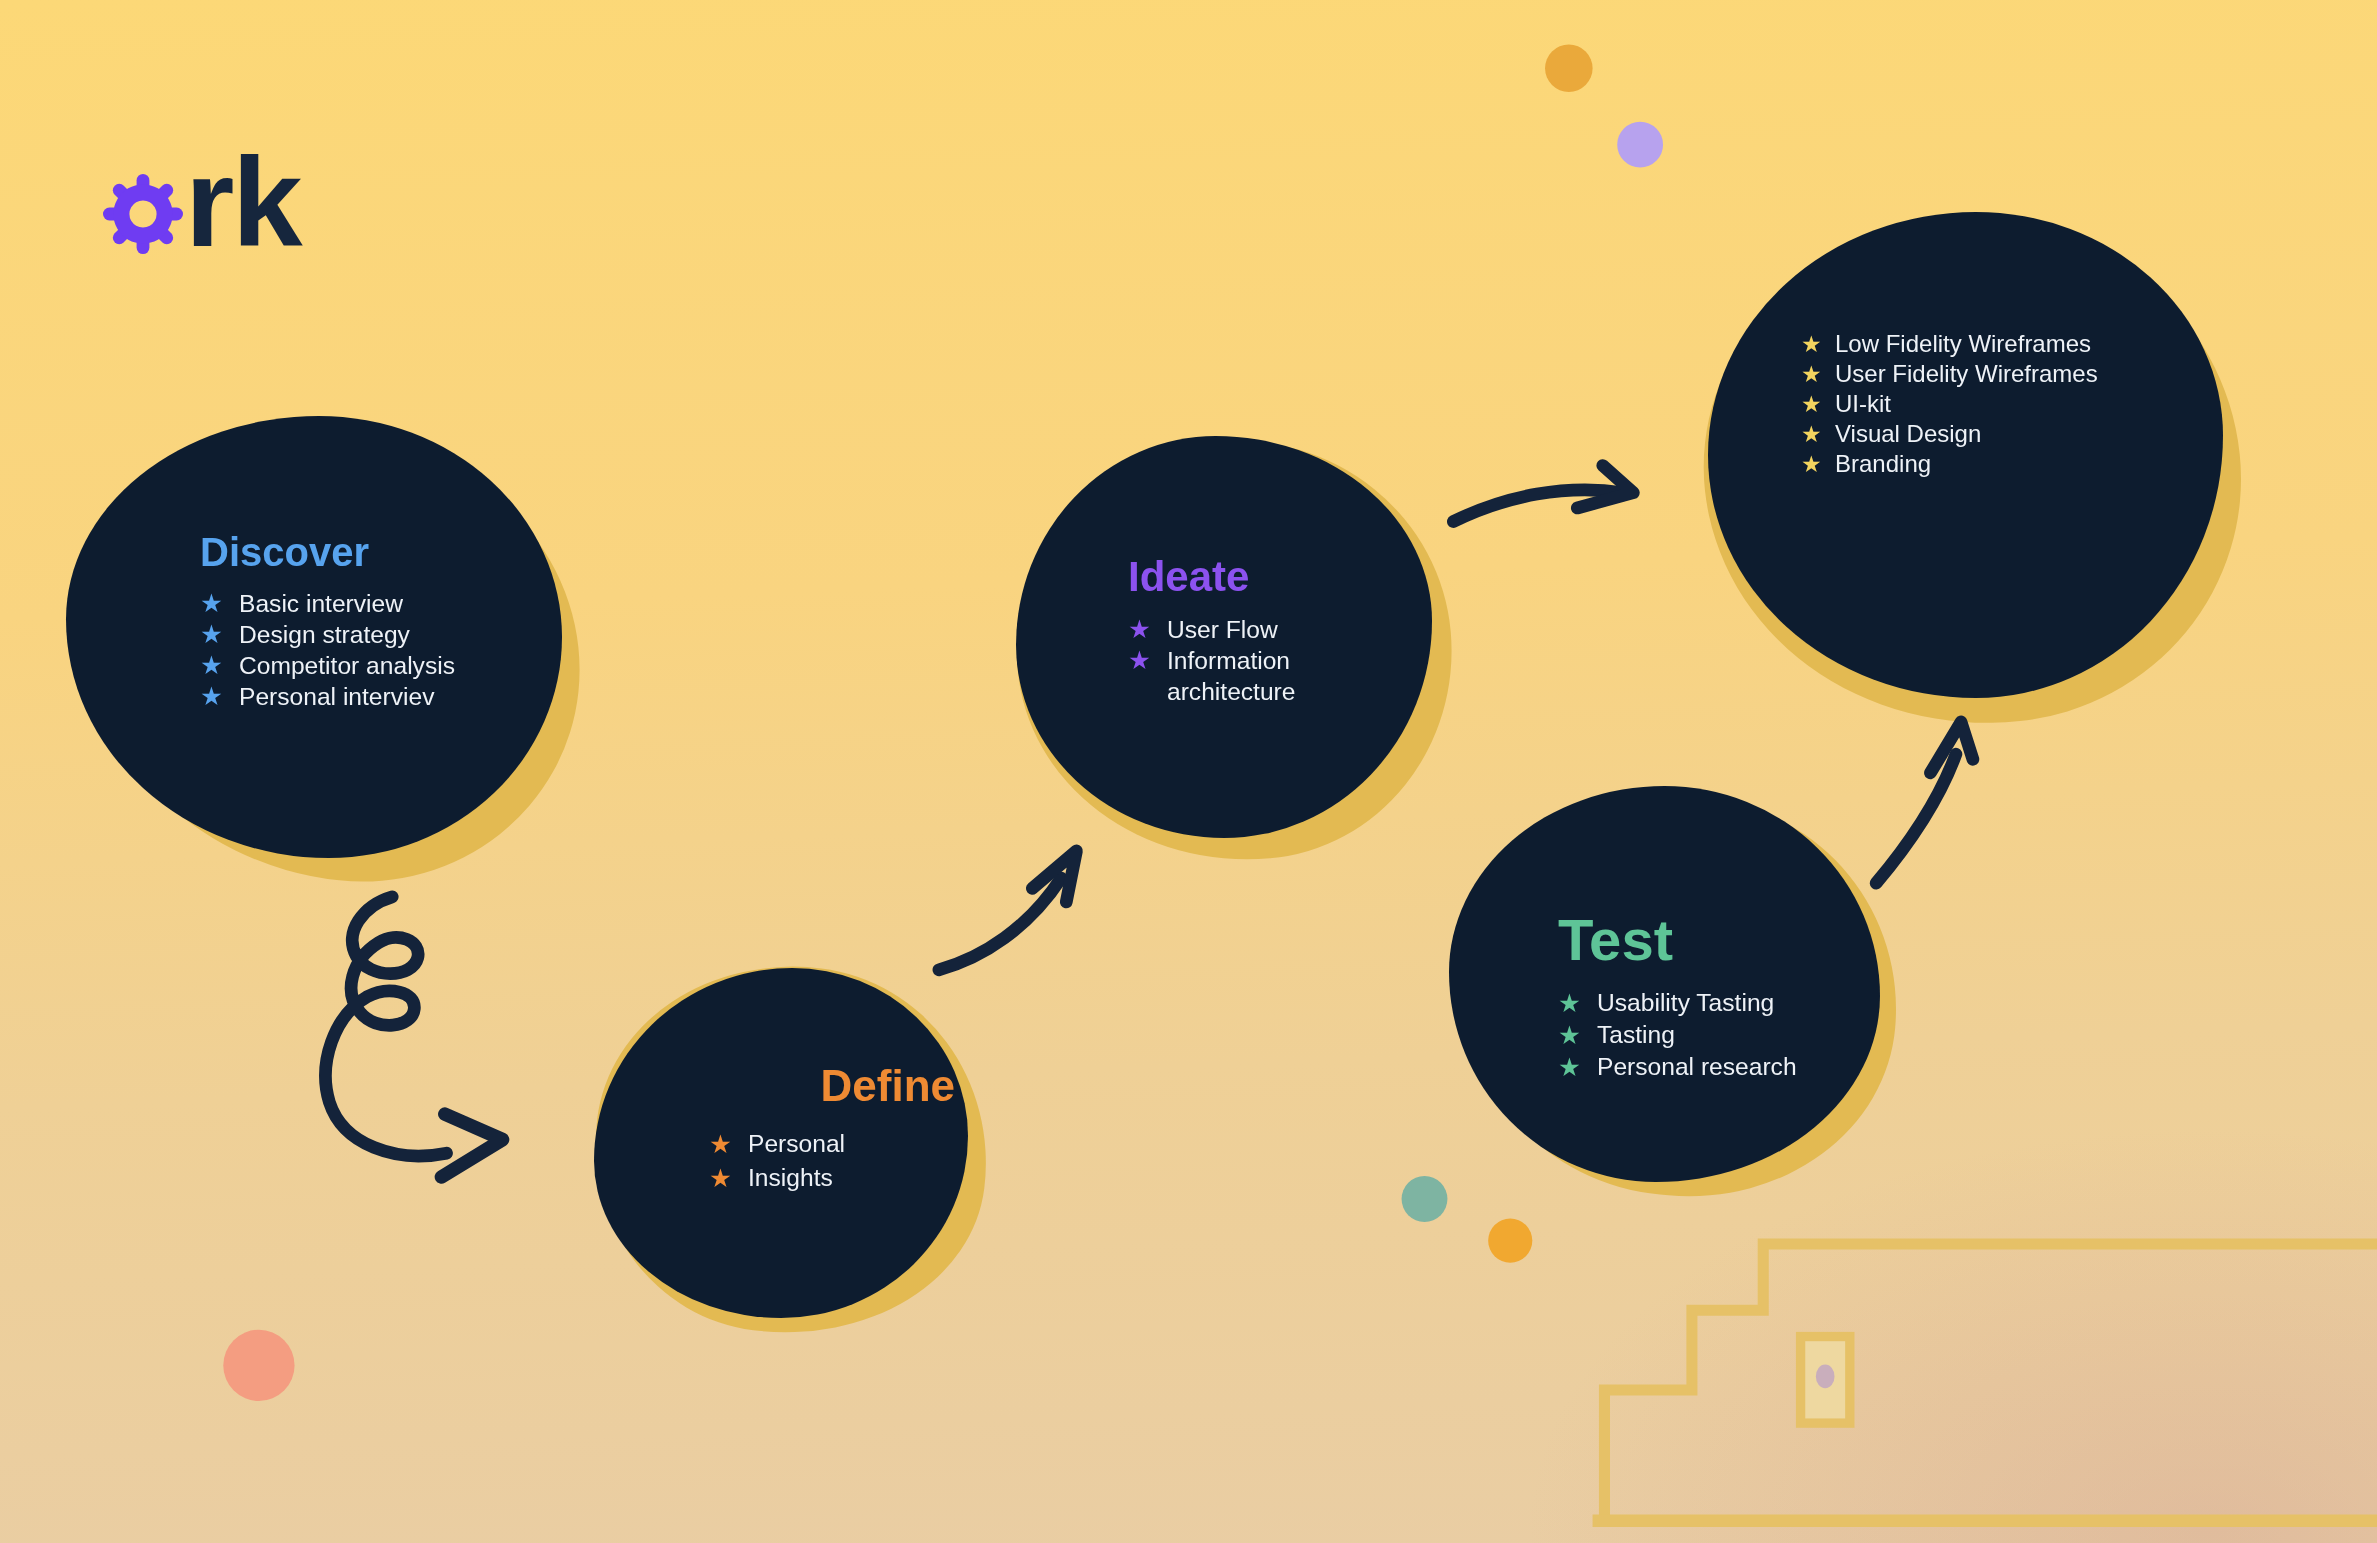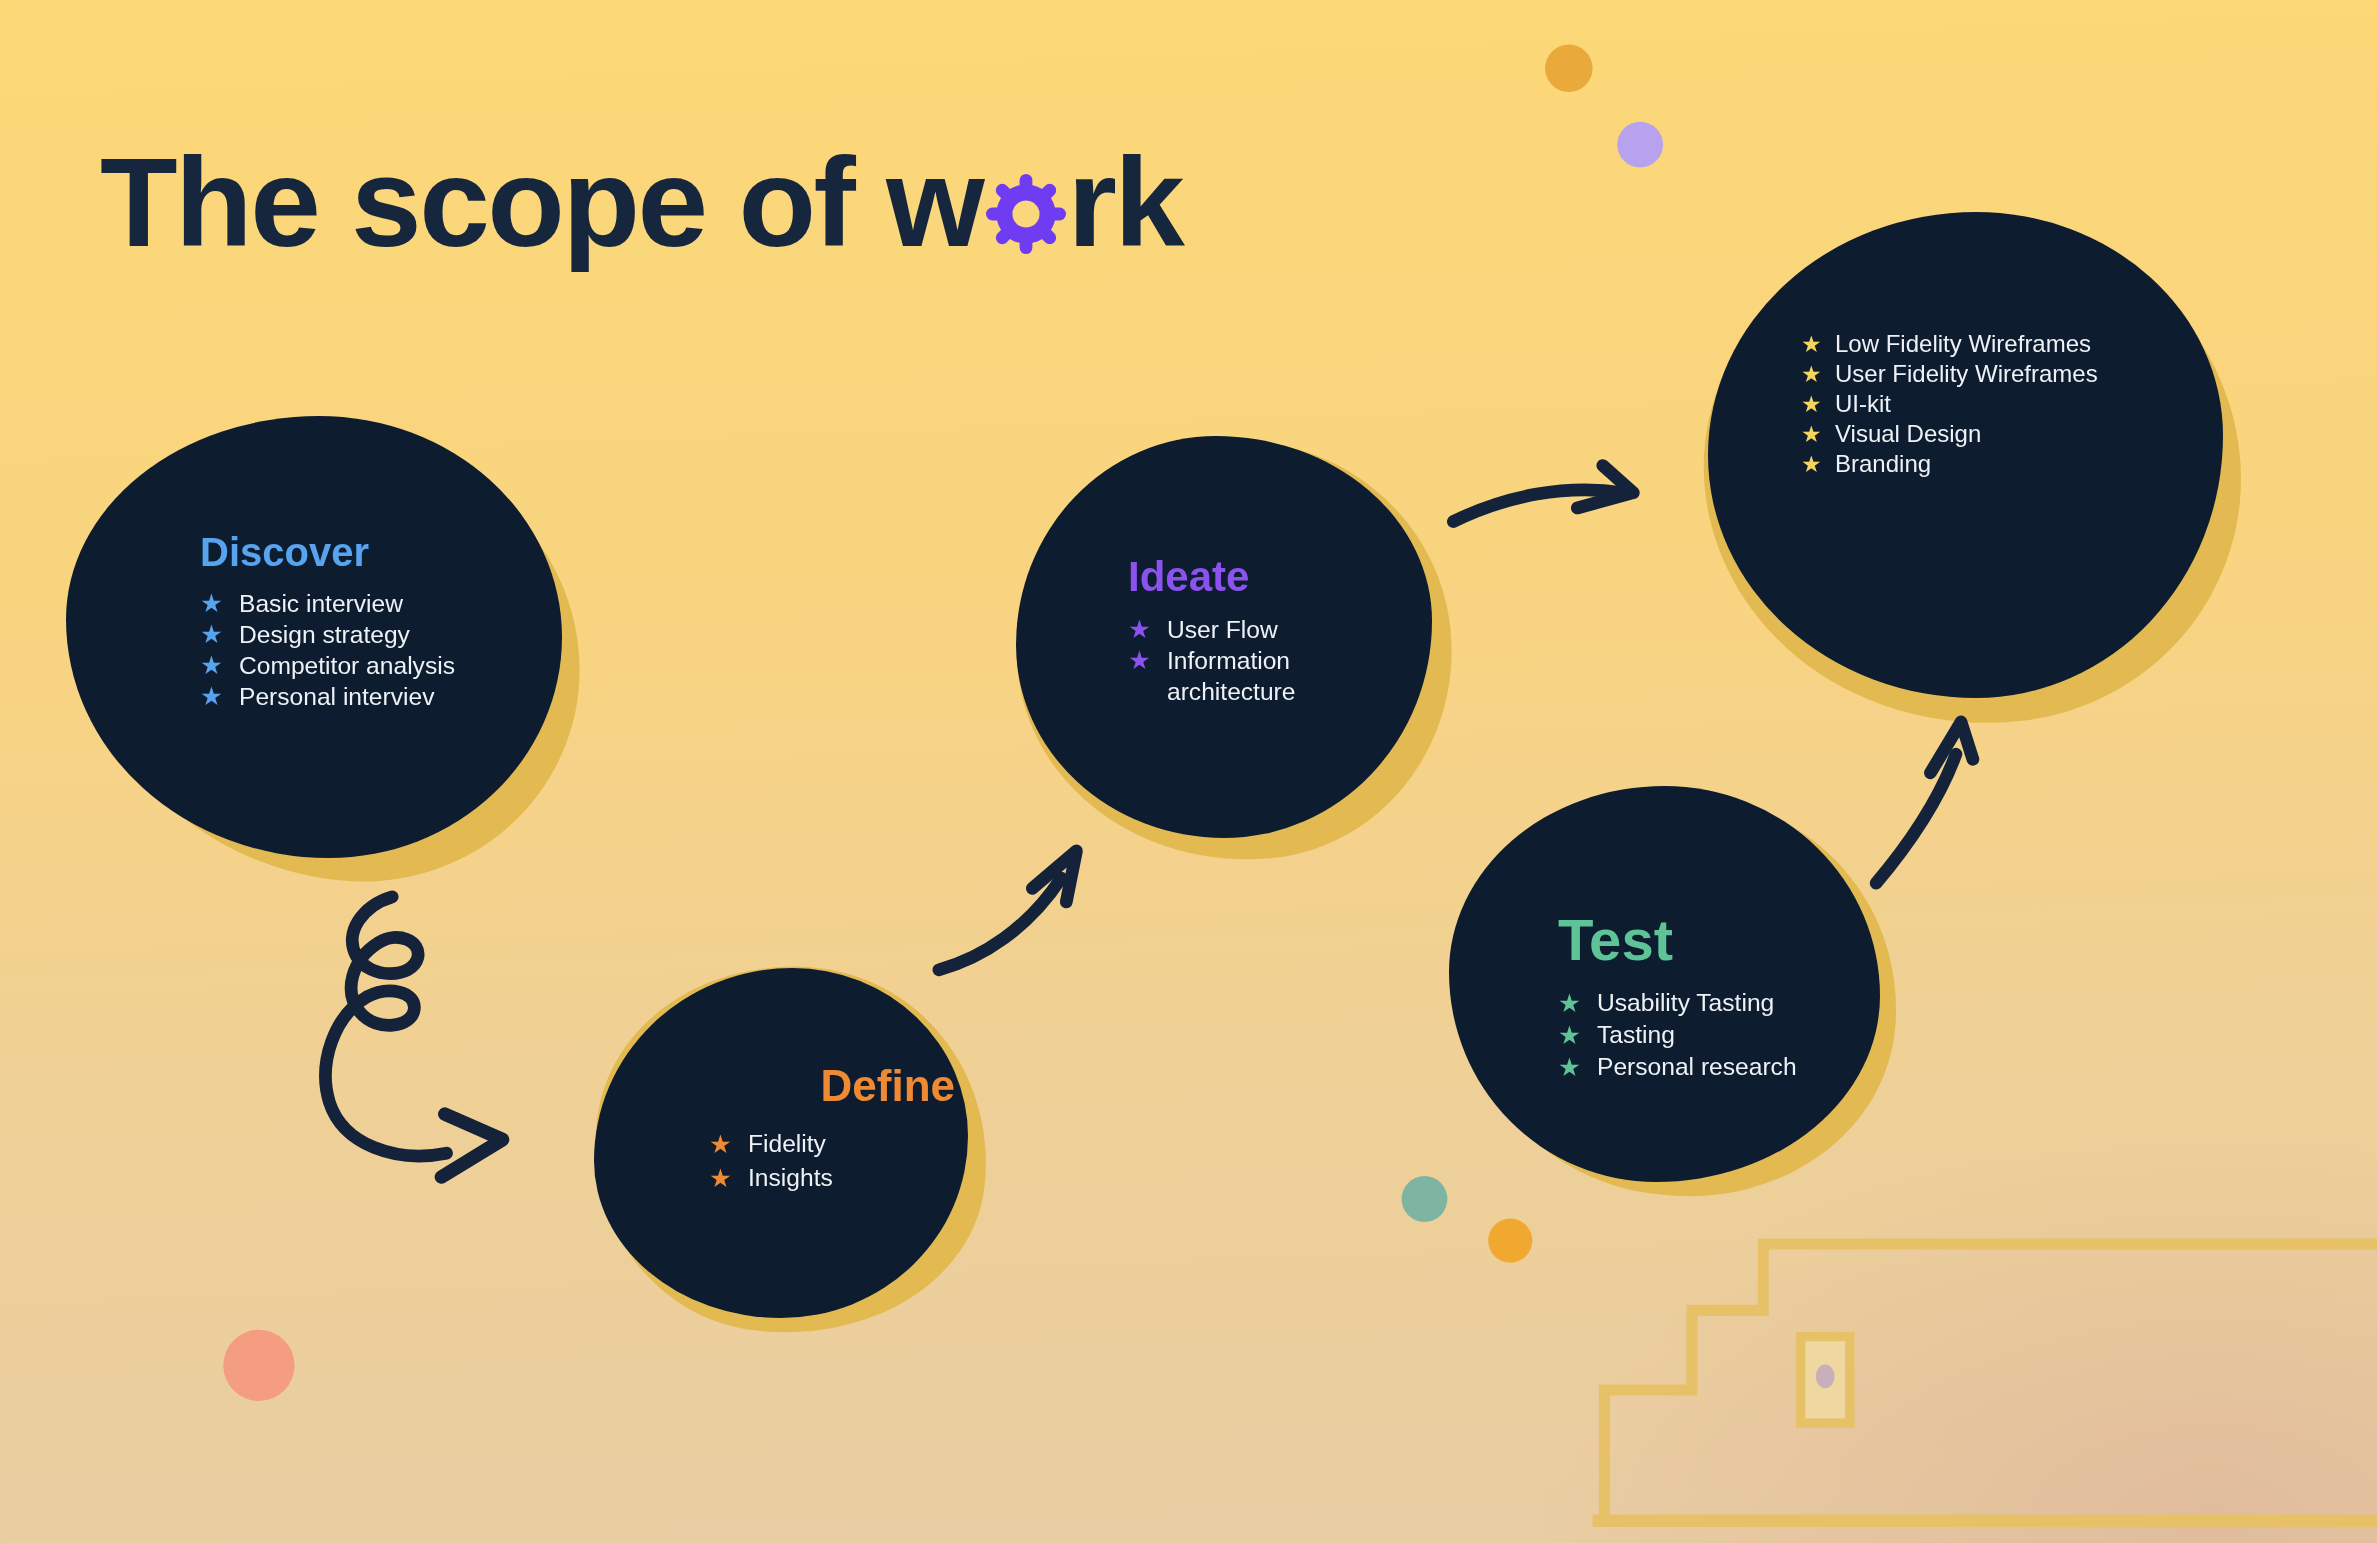--- a/index.html
+++ b/index.html
@@ -70,21 +70,20 @@
 
   
   .overlay{position:absolute;left:0;top:0;z-index:5;pointer-events:none;}
 </style>
 </head>
 <body>
 
 <div class="canvas">
 
   <h1 class="title">
-    <span>The scope of w</span>
     <svg class="gear-svg" viewBox="0 0 100 100">
       <g fill="#6f3cf2">
         <rect x="42" y="0" width="16" height="24" rx="8"></rect>
         <rect x="42" y="0" width="16" height="24" rx="8" transform="rotate(45 50 50)"></rect>
         <rect x="42" y="0" width="16" height="24" rx="8" transform="rotate(90 50 50)"></rect>
         <rect x="42" y="0" width="16" height="24" rx="8" transform="rotate(135 50 50)"></rect>
         <rect x="42" y="0" width="16" height="24" rx="8" transform="rotate(180 50 50)"></rect>
         <rect x="42" y="0" width="16" height="24" rx="8" transform="rotate(225 50 50)"></rect>
         <rect x="42" y="0" width="16" height="24" rx="8" transform="rotate(270 50 50)"></rect>
         <rect x="42" y="0" width="16" height="24" rx="8" transform="rotate(315 50 50)"></rect>
@@ -118,21 +117,21 @@
     </div>
   </div>
 
   <div class="stage" id="stage-define">
     <div class="shadow"></div>
     <div class="dark"></div>
     <div class="content">
       <div class="stage-title" style="color: rgb(238, 138, 51); text-align: right;">Define</div>
       <div class="row">
         <span class="star" style="color: rgb(238, 138, 51);">★</span>
-        <span class="itxt">Fidelity</span>
+        <span class="itxt">Personal</span>
       </div>
       <div class="row">
         <span class="star" style="color: rgb(238, 138, 51);">★</span>
         <span class="itxt">Insights</span>
       </div>
     </div>
   </div>
 
   <div class="stage" id="stage-ideate">
     <div class="shadow"></div>

